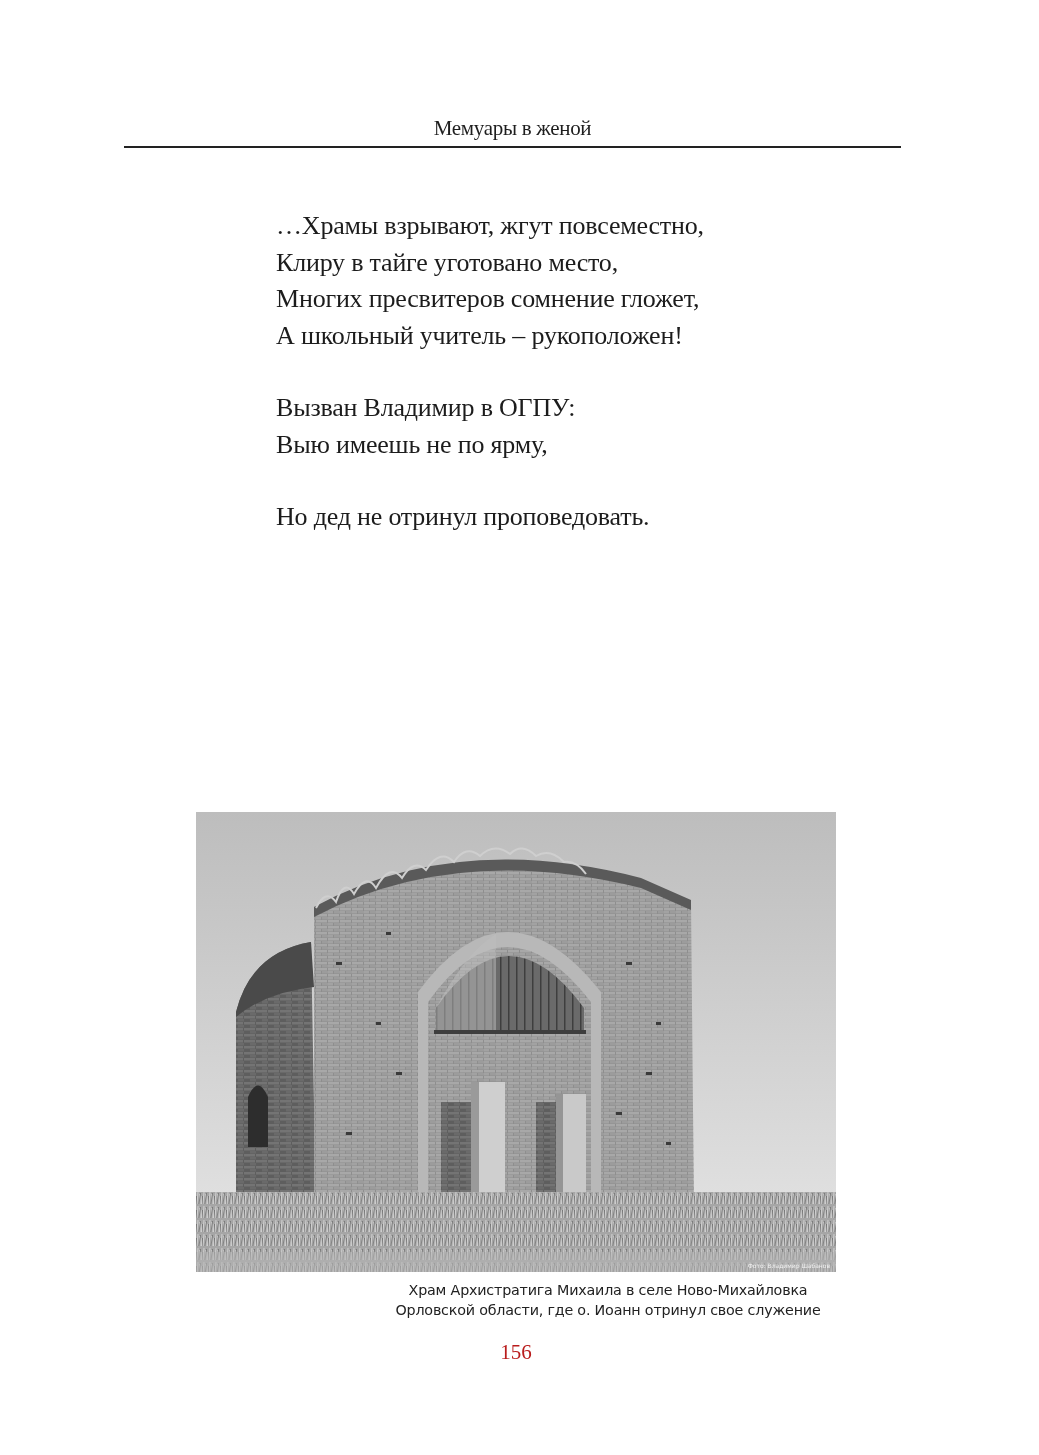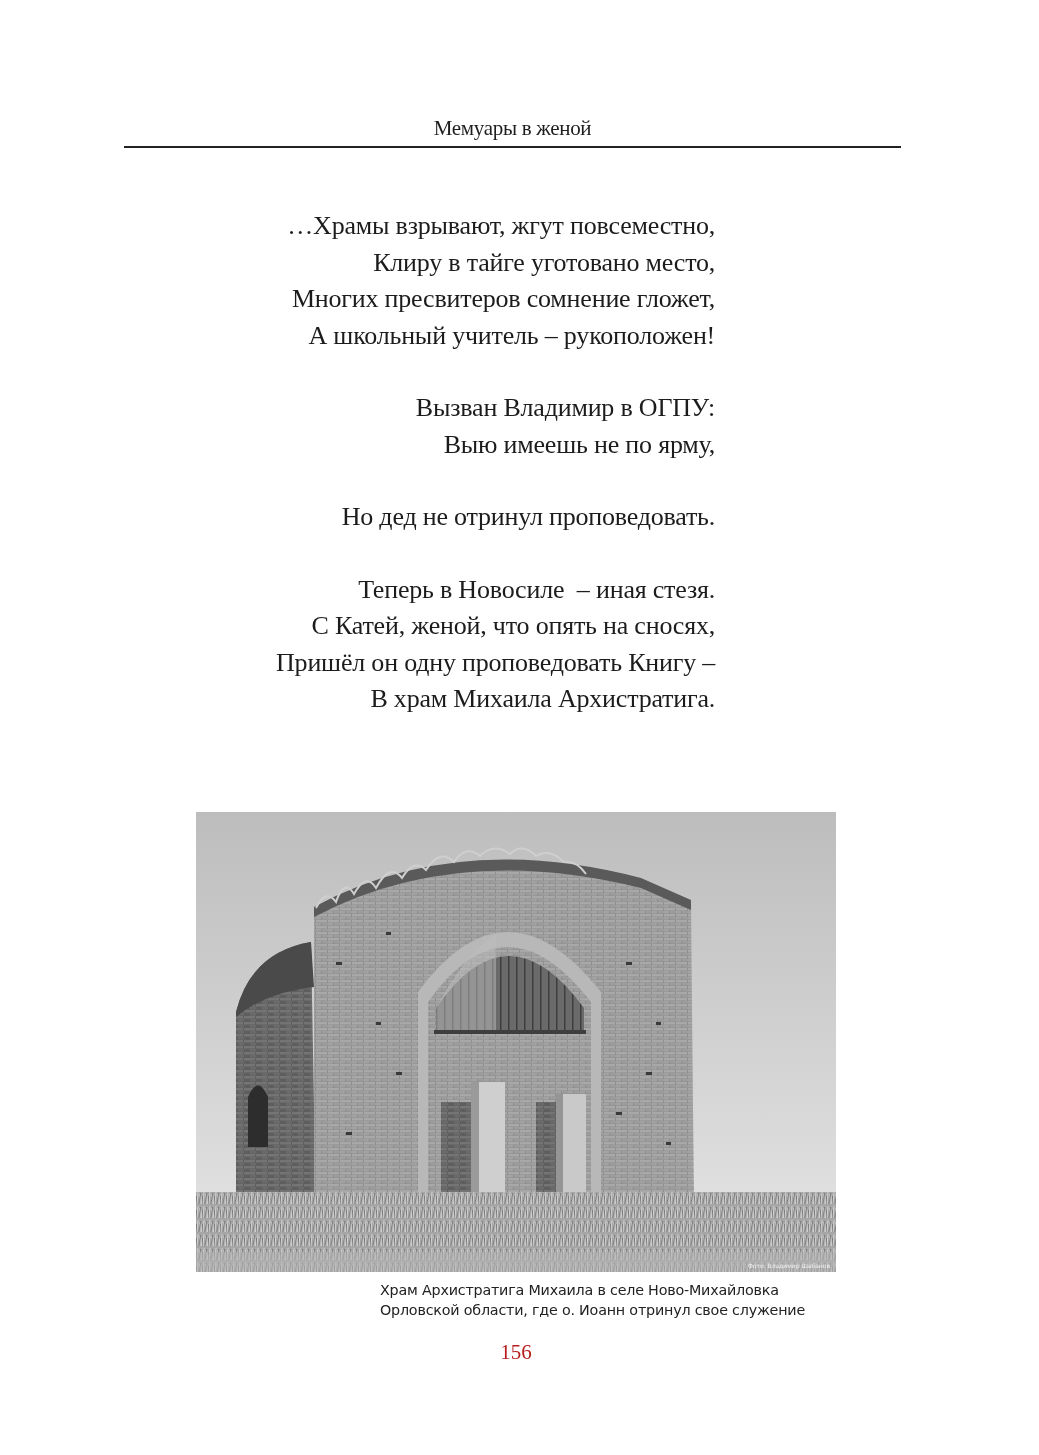--- a/index.html
+++ b/index.html
@@ -6,31 +6,30 @@
   body { width:1039px; height:1455px; position:relative; overflow:hidden; color:#1e1e1e; }
   .running-head {
     position:absolute; left:124px; top:116px; width:777px; text-align:center;
     font-family:"Liberation Serif", serif; font-size:21px; letter-spacing:-0.3px; color:#1e1e1e;
   }
   .head-rule { position:absolute; left:124px; top:146px; width:777px; height:2px; background:#222; }
   .poem {
     position:absolute; left:276px; top:208px;
     font-family:"Liberation Serif", serif; font-size:26px; line-height:36.5px; color:#1c1c1c;
     letter-spacing:-0.2px;
-    text-align:right;
   }
   .stanza { margin:0 0 36px 0; }
   .line { display:block; white-space:pre; }
   .photo {
     position:absolute; left:196px; top:812px; width:640px; height:460px; overflow:hidden;
     background:#d8d8d8;
   }
   .photo svg { display:block; }
   .caption {
-    position:absolute; left:380px; top:1280px; width:456px; text-align:left;
+    position:absolute; left:380px; top:1280px; width:456px; text-align:center;
     font-family:"DejaVu Sans", sans-serif; font-size:14.3px; line-height:20px; color:#222;
     letter-spacing:-0.2px;
   }
   .folio {
     position:absolute; left:496px; top:1340px; width:40px; text-align:center;
     font-family:"Liberation Serif", serif; font-size:21px; color:#b91c1c;
   }
 </style>
 </head>
 <body>
@@ -44,26 +43,20 @@
     <span class="line">Клиру в тайге уготовано место,</span>
     <span class="line">Многих пресвитеров сомнение гложет,</span>
     <span class="line">А школьный учитель – рукоположен!</span>
   </div>
   <div class="stanza">
     <span class="line">Вызван Владимир в ОГПУ:</span>
     <span class="line">Выю имеешь не по ярму,</span>
   </div>
   <div class="stanza">
     <span class="line">Но дед не отринул проповедовать.</span>
-  </div>
-  <div class="stanza">
-    <span class="line">Теперь в Новосиле  – иная стезя.</span>
-    <span class="line">С Катей, женой, что опять на сносях,</span>
-    <span class="line">Пришёл он одну проповедовать Книгу –</span>
-    <span class="line">В храм Михаила Архистратига.</span>
   </div>
 </div>
 
 <div class="photo">
   <svg width="640" height="460" viewBox="0 0 640 460" xmlns="http://www.w3.org/2000/svg">
     <defs>
       <linearGradient id="sky" x1="0" y1="0" x2="0" y2="1">
         <stop offset="0" stop-color="#bdbdbd"></stop>
         <stop offset="1" stop-color="#e6e6e6"></stop>
       </linearGradient>

